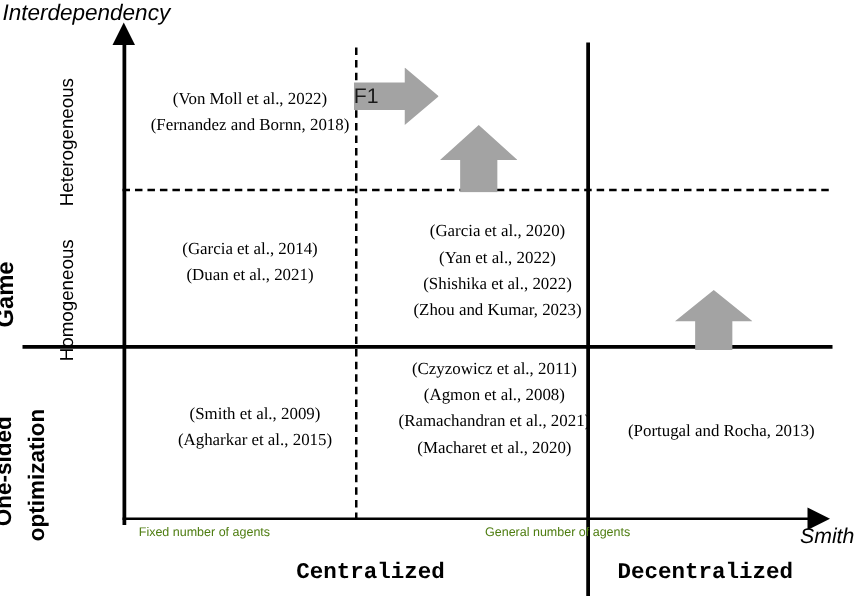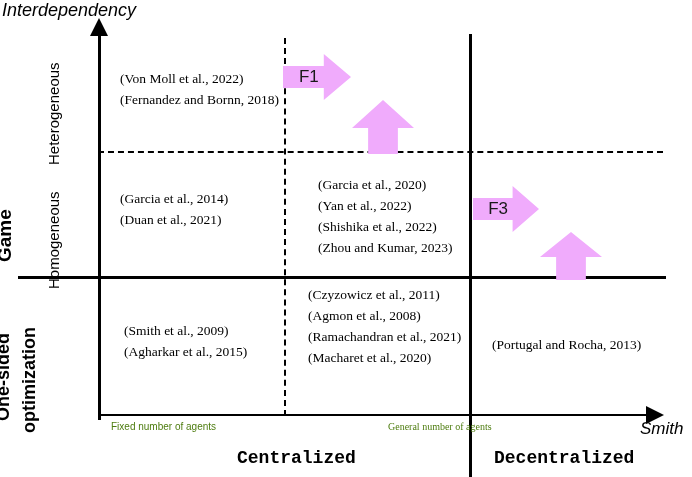--- a/index.html
+++ b/index.html
@@ -116,62 +116,61 @@
 
   
   .axis-caption {
     position: absolute;
     font-family: "Liberation Sans", sans-serif;
     font-size: 10px;
     color: #4d7c0f;
     white-space: nowrap;
   }
   #caption-fixed-agents { left: 111px; top: 421px; }
-  #caption-general-agents { left: 388px; top: 421px; font-family: Liberation Serif, serif; }
+  #caption-general-agents { left: 388px; top: 421px; }
 
   .region-caption {
     position: absolute;
     font-family: Liberation Mono, monospace;
     font-size: 18px;
     font-weight: bold;
     color: #000;
     white-space: nowrap;
   }
   #caption-centralized { left: 237px; top: 448px; }
   #caption-decentralized { left: 494px; top: 448px; }
 
   
   .citation-group {
     position: absolute;
-    text-align: left;
+    text-align: center;
     font-family: "Liberation Serif", serif;
     font-size: 13.5px;
     color: #000;
     line-height: 21px;
     white-space: nowrap;
   }
   .citation-group > div { white-space: nowrap; }
 
   #citations-q-het-fixed { left: 120px; top: 68px; width: 160px; }
   #citations-q-hom-fixed { left: 120px; top: 188px; width: 160px; }
   #citations-q-hom-general { left: 318px; top: 174px; width: 160px; }
   #citations-q-opt-fixed { left: 124px; top: 320px; width: 160px; }
   #citations-q-opt-general { left: 308px; top: 284px; width: 175px; }
   #citations-q-opt-decentral { left: 492px; top: 334px; width: 170px; }
 
   
   .flow-arrow {
     position: absolute;
-    background: #f0abfc;
+    background: #a3a3a3;
     color: #1a1a1a;
     font-family: "Liberation Sans", sans-serif;
     font-size: 17px;
     display: flex;
     align-items: center;
-    justify-content: center;
   }
   .flow-arrow.right {
     clip-path: polygon(0% 26%, 60% 26%, 60% 0%, 100% 50%, 60% 100%, 60% 74%, 0% 74%);
   }
   .flow-arrow.up {
     clip-path: polygon(50% 0%, 100% 52%, 74% 52%, 74% 100%, 26% 100%, 26% 52%, 0% 52%);
   }
   .flow-arrow .flow-label { pointer-events: none; }
   .flow-arrow.right .flow-label { margin-right: 24%; }
   .flow-arrow.up .flow-label { margin-top: 34%; margin-left: 48px; }
@@ -238,20 +237,17 @@
   <div class="citation-group" id="citations-q-opt-decentral">
       <div>(Portugal and Rocha, 2013)</div>
     </div>
 
   <div class="flow-arrow right" id="flow-arrow-f1">
     <span class="flow-label">F1</span>
   </div>
   <div class="flow-arrow up" id="flow-arrow-f2">
     <span class="flow-label">F2</span>
   </div>
-  <div class="flow-arrow right" id="flow-arrow-f3">
-    <span class="flow-label">F3</span>
-  </div>
   <div class="flow-arrow up" id="flow-arrow-f4">
     <span class="flow-label">F4</span>
   </div>
 
 </div>
 
 </body></html>

